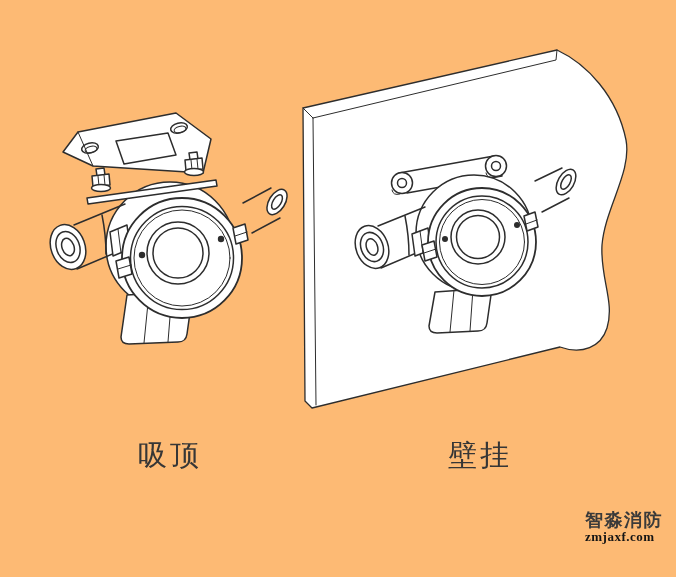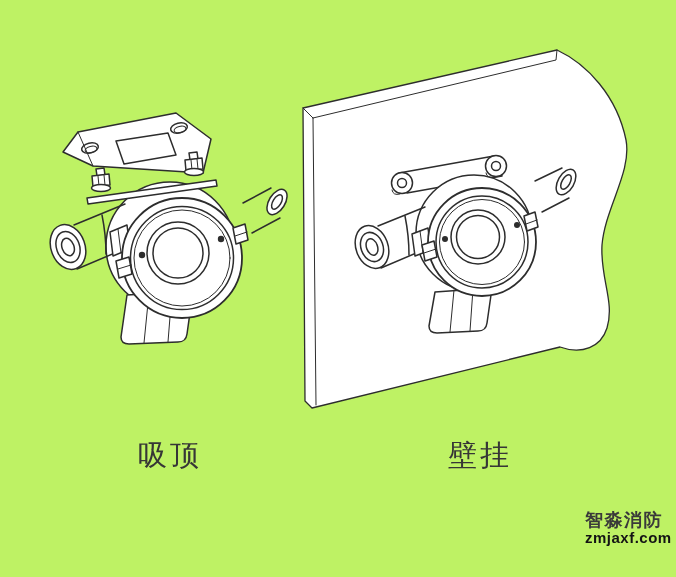--- a/index.html
+++ b/index.html
@@ -1,31 +1,31 @@
 <!DOCTYPE html>
 <html><head>
 <meta charset="utf-8">
 <style>
   html,body{margin:0;padding:0;}
   body{font-family:"Liberation Sans",sans-serif;background:#ffffff;}
-  #stage{position:relative;width:676px;height:577px;background:#bef264;overflow:hidden;}
+  #stage{position:relative;width:676px;height:577px;background:#fdba74;overflow:hidden;}
   .drawing{position:absolute;}
   svg{display:block;}
   svg *{stroke:#2d2d2d;stroke-width:1.5;fill:none;stroke-linejoin:round;stroke-linecap:round;}
   svg .w{fill:#ffffff;}
   svg .f{fill:#2d2d2d;stroke:none;}
   svg .thin{stroke-width:1;}
   svg .thick{stroke-width:1.8;}
   .figure-label{position:absolute;text-align:center;font-size:29px;color:#363636;
     letter-spacing:3px;font-weight:500;}
   #logo{position:absolute;left:545px;top:511px;display:flex;align-items:flex-start;gap:4px;}
   #logo .logo-text{display:flex;flex-direction:column;line-height:1.05;}
   #logo .brand-name{font-size:18px;font-weight:700;color:#3a3a3a;letter-spacing:1.5px;}
-  #logo .brand-domain{font-size:15px;font-weight:700;color:#141414;
-    font-family:Liberation Sans, sans-serif;letter-spacing:0.5px;}
+  #logo .brand-domain{font-size:13px;font-weight:700;color:#141414;
+    font-family:Liberation Serif, serif;letter-spacing:0.5px;}
   #logo svg *{stroke:none;}
 </style>
 </head>
 <body>
 
 <div id="stage">
 
   <div class="drawing" style="left:30px;top:95px;">
     <svg width="265" height="265" viewBox="0 0 265 265">
 

